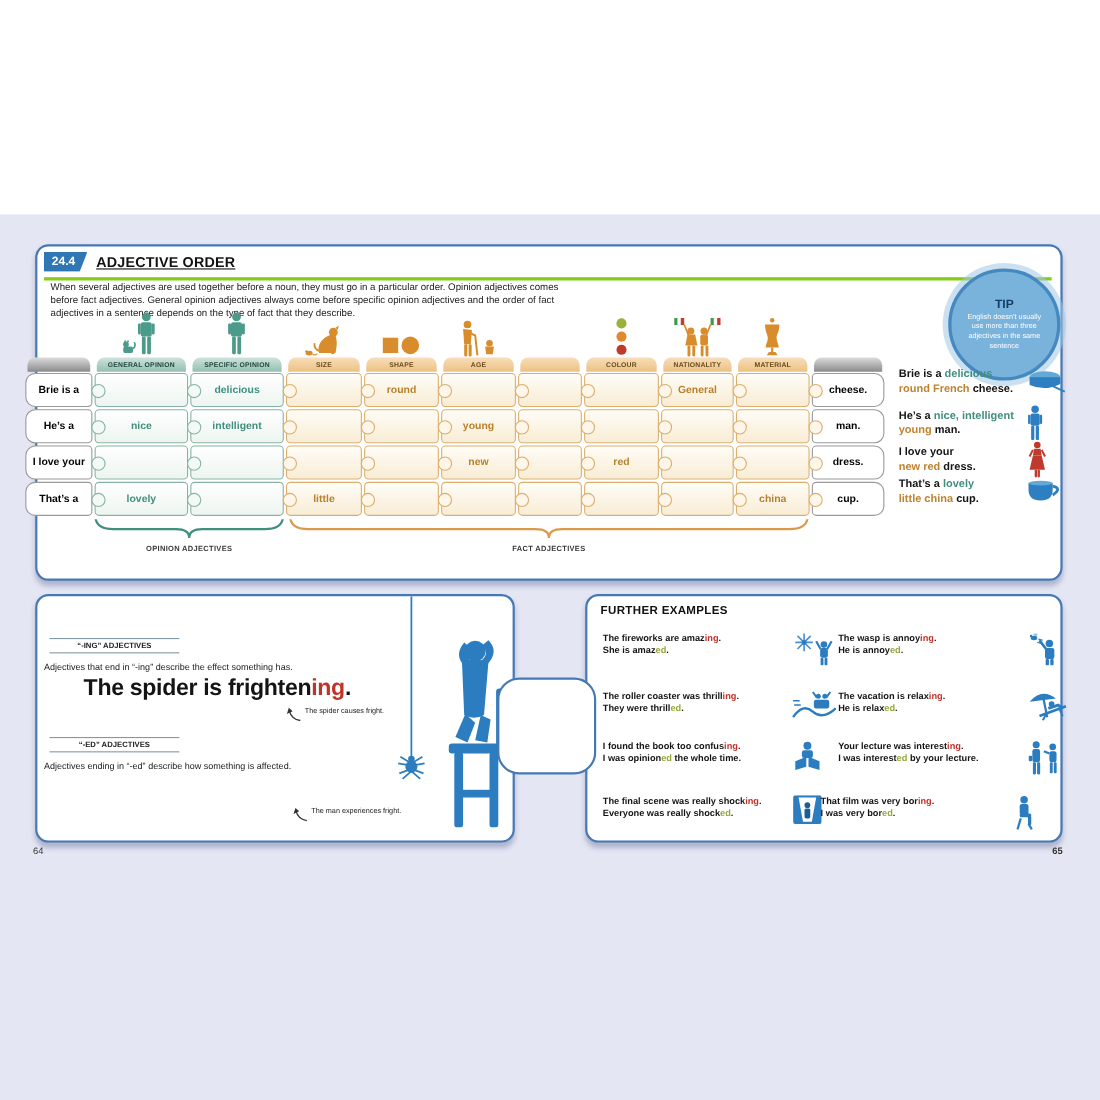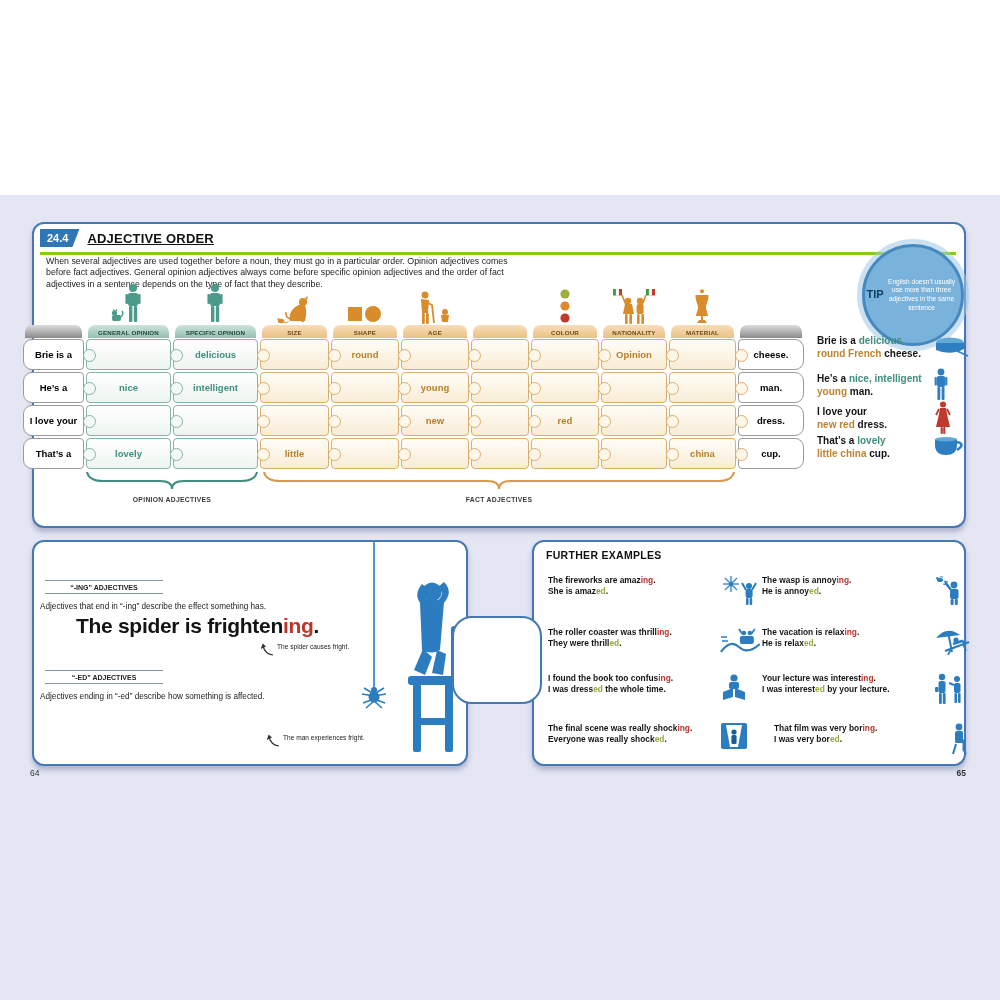--- a/index.html
+++ b/index.html
@@ -14,21 +14,21 @@
   .sec-head{position:absolute;left:6px;right:8px;top:5px;display:flex;align-items:center;gap:8px;
             border-bottom:3px solid #84cc16;padding-bottom:5px;}
   .badge{background:#2f76b5;color:#fff;font-weight:bold;font-size:11px;padding:3px 11px 3px 7px;
          clip-path:polygon(0 0,100% 0,calc(100% - 7px) 100%,0 100%);}
   .sec-title{font-size:13px;font-weight:bold;color:#111;letter-spacing:.2px;text-decoration:underline;}
 
   #intro{position:absolute;left:12px;top:32px;width:470px;font-size:8.8px;line-height:1.28;color:#222;}
 
   #tip{position:absolute;left:828px;top:20px;width:96px;height:96px;border-radius:50%;
        background:#79b2da;border:3px solid #4689c0;box-shadow:0 0 0 5px rgba(160,200,230,.55);
-       display:flex;flex-direction:row;align-items:center;justify-content:center;text-align:center;}
+       display:flex;flex-direction:column;align-items:center;justify-content:center;text-align:center;}
   #tip .tip-title{font-size:11px;font-weight:bold;color:#123d66;margin-bottom:2px;}
   #tip .tip-body{font-size:6.6px;color:#fff;width:76px;line-height:1.3;}
 
   
   #ptable{position:absolute;left:-12px;top:101px;display:grid;
           grid-template-columns:63px 87px 87px 71px 70px 70px 60px 70px 68px 69px 68px;
           grid-template-rows:13px 33px 33px 33px 33px;}
   .tab{margin:0 3px;border-radius:7px 7px 0 0;display:flex;align-items:flex-end;justify-content:center;
        font-weight:bold;font-size:6.2px;padding-bottom:2px;letter-spacing:.2px;}
   .tab.op{background:linear-gradient(#cfe3db,#93c0b1);color:#20463d;}
@@ -200,21 +200,21 @@
       <div class="tab gr"></div>
 
       <div class="pc lbl l">Brie is a</div>
       <div class="pc op sock"></div>
       <div class="pc op sock">delicious</div>
       <div class="pc fa sock"></div>
       <div class="pc fa sock">round</div>
       <div class="pc fa sock"></div>
       <div class="pc fa sock"></div>
       <div class="pc fa sock"></div>
-      <div class="pc fa sock">Opinion</div>
+      <div class="pc fa sock">General</div>
       <div class="pc fa sock"></div>
       <div class="pc lbl r sock fa">cheese.</div>
 
       <div class="pc lbl l">He’s a</div>
       <div class="pc op sock">nice</div>
       <div class="pc op sock">intelligent</div>
       <div class="pc fa sock"></div>
       <div class="pc fa sock"></div>
       <div class="pc fa sock">young</div>
       <div class="pc fa sock"></div>
@@ -394,21 +394,21 @@
         <path d="M1,10 L7,10 M2,14 L8,14" stroke="#2b7dc0" stroke-width="1.4"></path>
         <rect x="20" y="9" width="14" height="8" rx="2" fill="#2b7dc0"></rect>
         <circle cx="24" cy="6" r="2.3" fill="#2b7dc0"></circle>
           <circle cx="30" cy="6" r="2.3" fill="#2b7dc0"></circle>
         <path d="M22.5,7 L19,2 M31.5,7 L35,2" stroke="#2b7dc0" stroke-width="1.8"></path>
       </svg>
     </div>
     <div class="fe-item" style="left:14px;top:131px">
       <div class="fe-text">
         <div><span class="seg-k">I found the book too confus</span><span class="seg-red">ing</span><span class="seg-k">.</span></div>
-        <div><span class="seg-k">I was dress</span><span class="seg-green">ed</span><span class="seg-k"> the whole time.</span></div>
+        <div><span class="seg-k">I was opinion</span><span class="seg-green">ed</span><span class="seg-k"> the whole time.</span></div>
       </div>
       <svg width="26" height="30" viewBox="0 0 26 30">
         <g fill="#2b7dc0">
             <circle cx="13" cy="5" r="3.6"></circle>
             <rect x="8" y="9" width="10" height="7" rx="2"></rect>
         <path d="M2,19 L12,15 L12,24 L2,27 Z"></path>
             <path d="M24,19 L14,15 L14,24 L24,27 Z"></path>
           </g>
       </svg>
     </div>
@@ -471,21 +471,21 @@
             <rect x="7.8" y="20" width="2.8" height="11" rx="1"></rect>
         <rect x="0" y="14" width="3.4" height="5" rx="1"></rect>
         <circle cx="22" cy="6" r="3"></circle>
             <rect x="19" y="10" width="6.5" height="10" rx="2"></rect>
         <rect x="19.4" y="20" width="2.6" height="10" rx="1"></rect>
             <rect x="23" y="20" width="2.6" height="10" rx="1"></rect>
           </g>
         <path d="M19,12 L14,10" stroke="#2b7dc0" stroke-width="2"></path>
       </svg>
     </div>
-    <div class="fe-item" style="left:240px;top:181px">
+    <div class="fe-item" style="left:212px;top:181px">
       <div class="fe-text">
         <div><span class="seg-k">That film was very bor</span><span class="seg-red">ing</span><span class="seg-k">.</span></div>
         <div><span class="seg-k">I was very bor</span><span class="seg-green">ed</span><span class="seg-k">.</span></div>
       </div>
       <svg width="22" height="32" viewBox="0 0 22 32">
         <g fill="#2b7dc0">
             <circle cx="12" cy="4" r="3.4"></circle>
             <rect x="8" y="8" width="8" height="10" rx="2"></rect>
         <rect x="8" y="16.5" width="10.5" height="3.5" rx="1.5"></rect>
             <rect x="15.5" y="19" width="3" height="8" rx="1"></rect>

